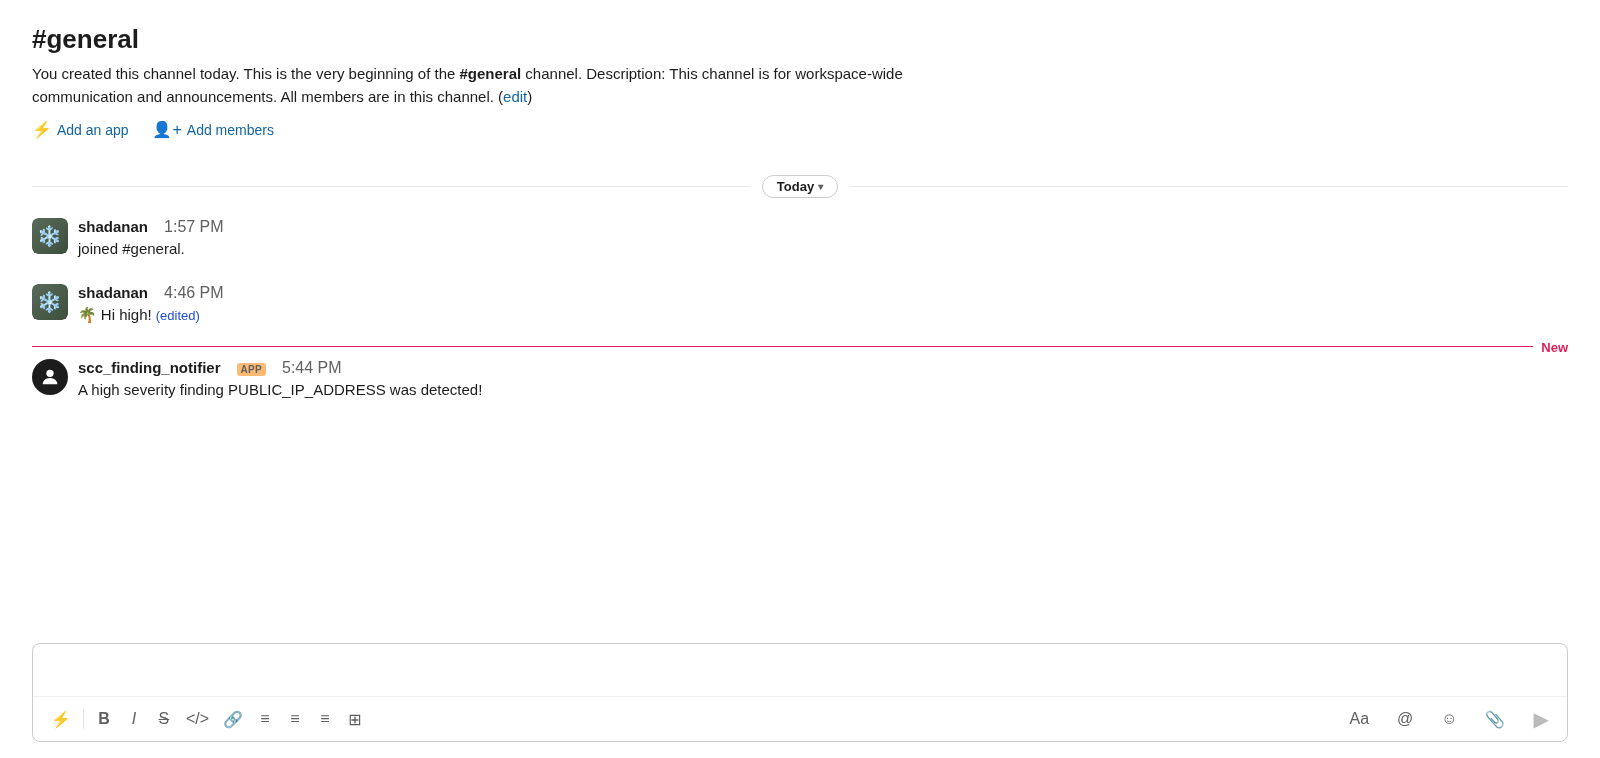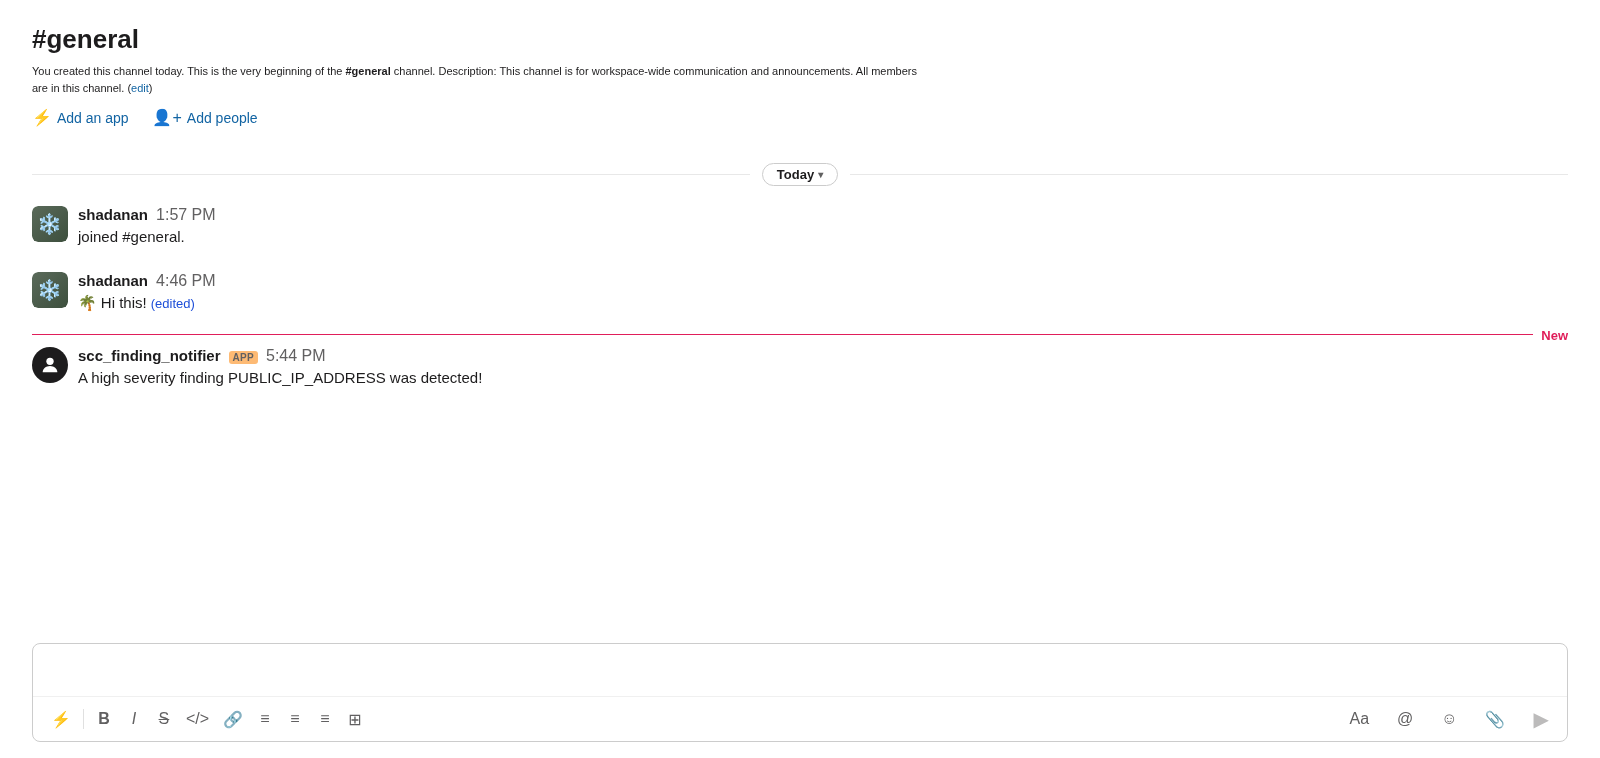--- a/index.html
+++ b/index.html
@@ -20,21 +20,21 @@
       margin-bottom: 4px;
     }
 
     .channel-title {
       font-size: 26px;
       font-weight: 900;
       margin-bottom: 8px;
     }
 
     .channel-description {
-      font-size: 11px;
+      font-size: 15px;
       line-height: 1.5;
       color: #1d1c1d;
       margin-bottom: 12px;
       max-width: 900px;
     }
 
     .channel-description .bold {
       font-weight: 700;
     }
 
@@ -156,21 +156,21 @@
       font-size: 18px;
     }
 
     .message-content {
       flex: 1;
     }
 
     .message-header {
       display: flex;
       align-items: baseline;
-      gap: 8px;
+      gap: 16px;
       margin-bottom: 2px;
     }
 
     .message-author {
       font-weight: 700;
       font-size: 15px;
       color: #1d1c1d;
     }
 
     .app-badge {
@@ -300,21 +300,21 @@
   <p class="channel-description">
     <span>You created this channel today. This is the very beginning of the </span><span class="bold">#general</span><span> channel. Description: This channel is for workspace-wide communication and announcements. All members are in this channel. (</span><a class="edit-link">edit</a><span>)</span>
   </p>
   <div class="channel-actions">
     <a class="action-link">
       <span class="icon-text">⚡</span>
       <span>Add an app</span>
     </a>
     <a class="action-link">
       <span class="icon-text">👤+</span>
-      <span>Add people</span>
+      <span>Add members</span>
     </a>
   </div>
 </div>
 
 <div class="divider-today">
   <div class="today-pill">
     <span>Today</span>
     <span class="chevron">▾</span>
   </div>
 </div>
@@ -337,21 +337,21 @@
   <div class="message">
     <div class="avatar">
       <div class="avatar-snowflake">❄️</div>
     </div>
     <div class="message-content">
       <div class="message-header">
         <span class="message-author">shadanan</span>
         <span class="message-time">4:46 PM</span>
       </div>
       <div class="message-text">
-        <span>🌴 </span><span>Hi this!</span><span class="edited">(edited)</span>
+        <span>🌴 </span><span>Hi high!</span><span class="edited">(edited)</span>
       </div>
     </div>
   </div>
 
   <div class="new-messages-divider">
     <div class="new-messages-line"></div>
     <span class="new-messages-label">New</span>
   </div>
 
   <div class="message">

